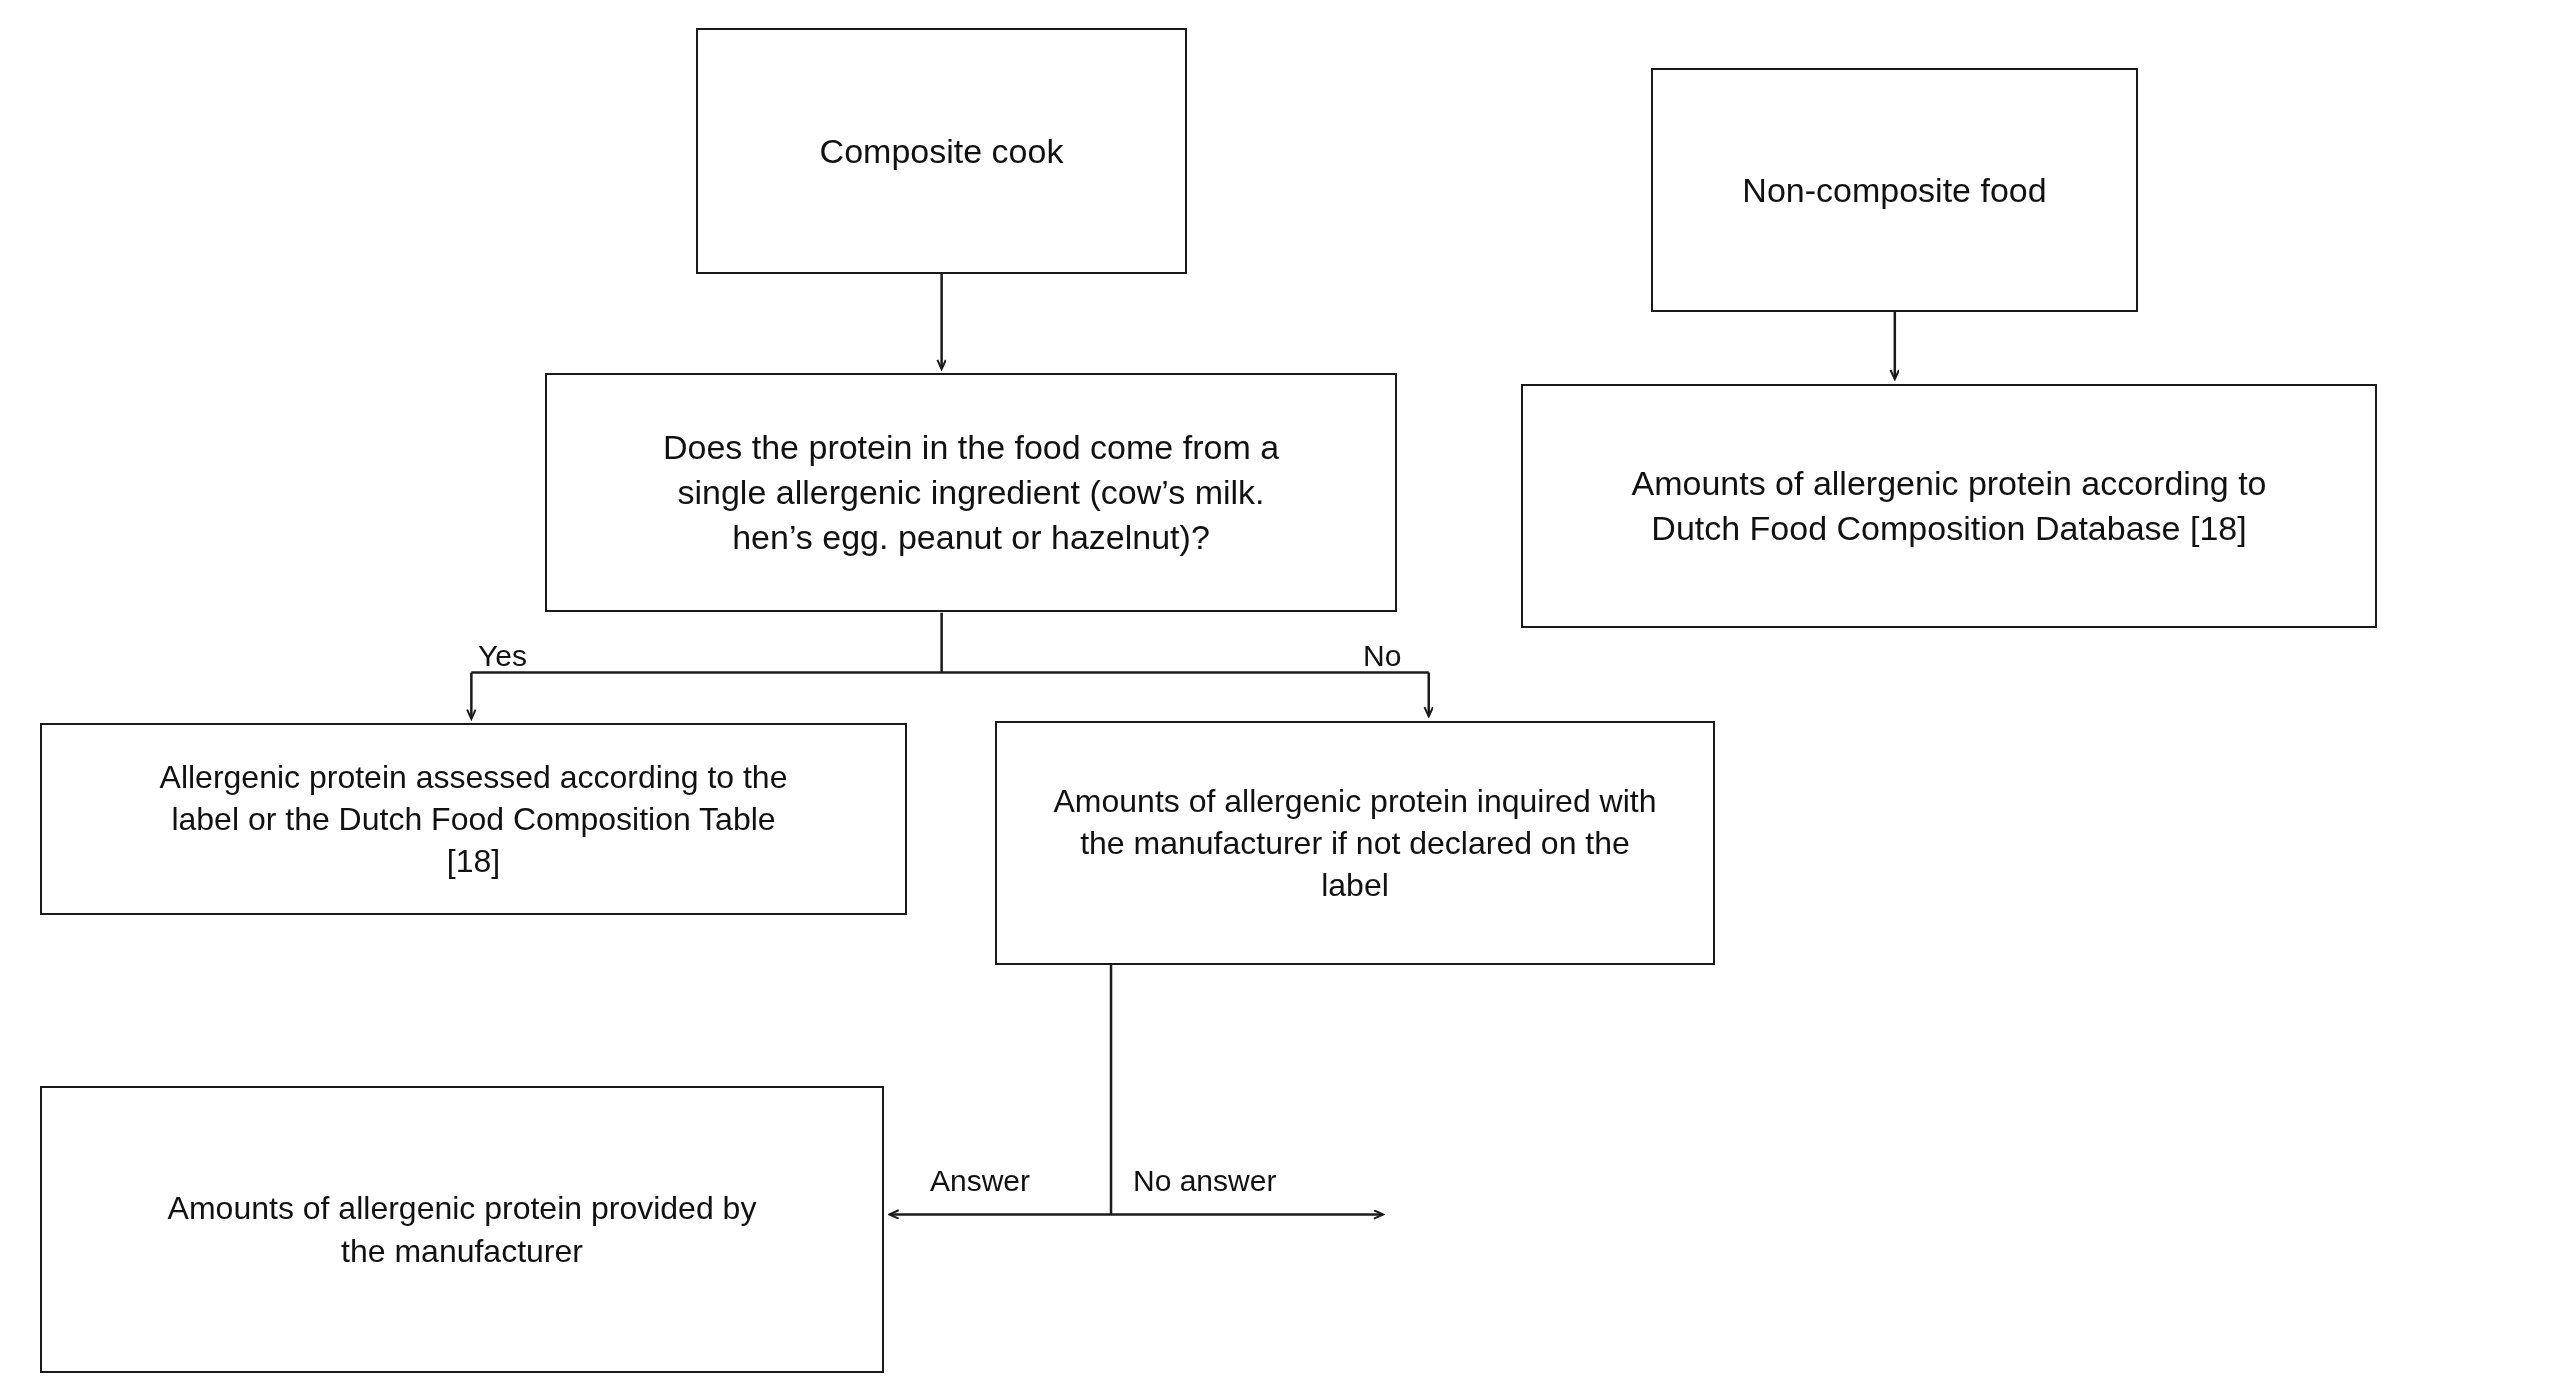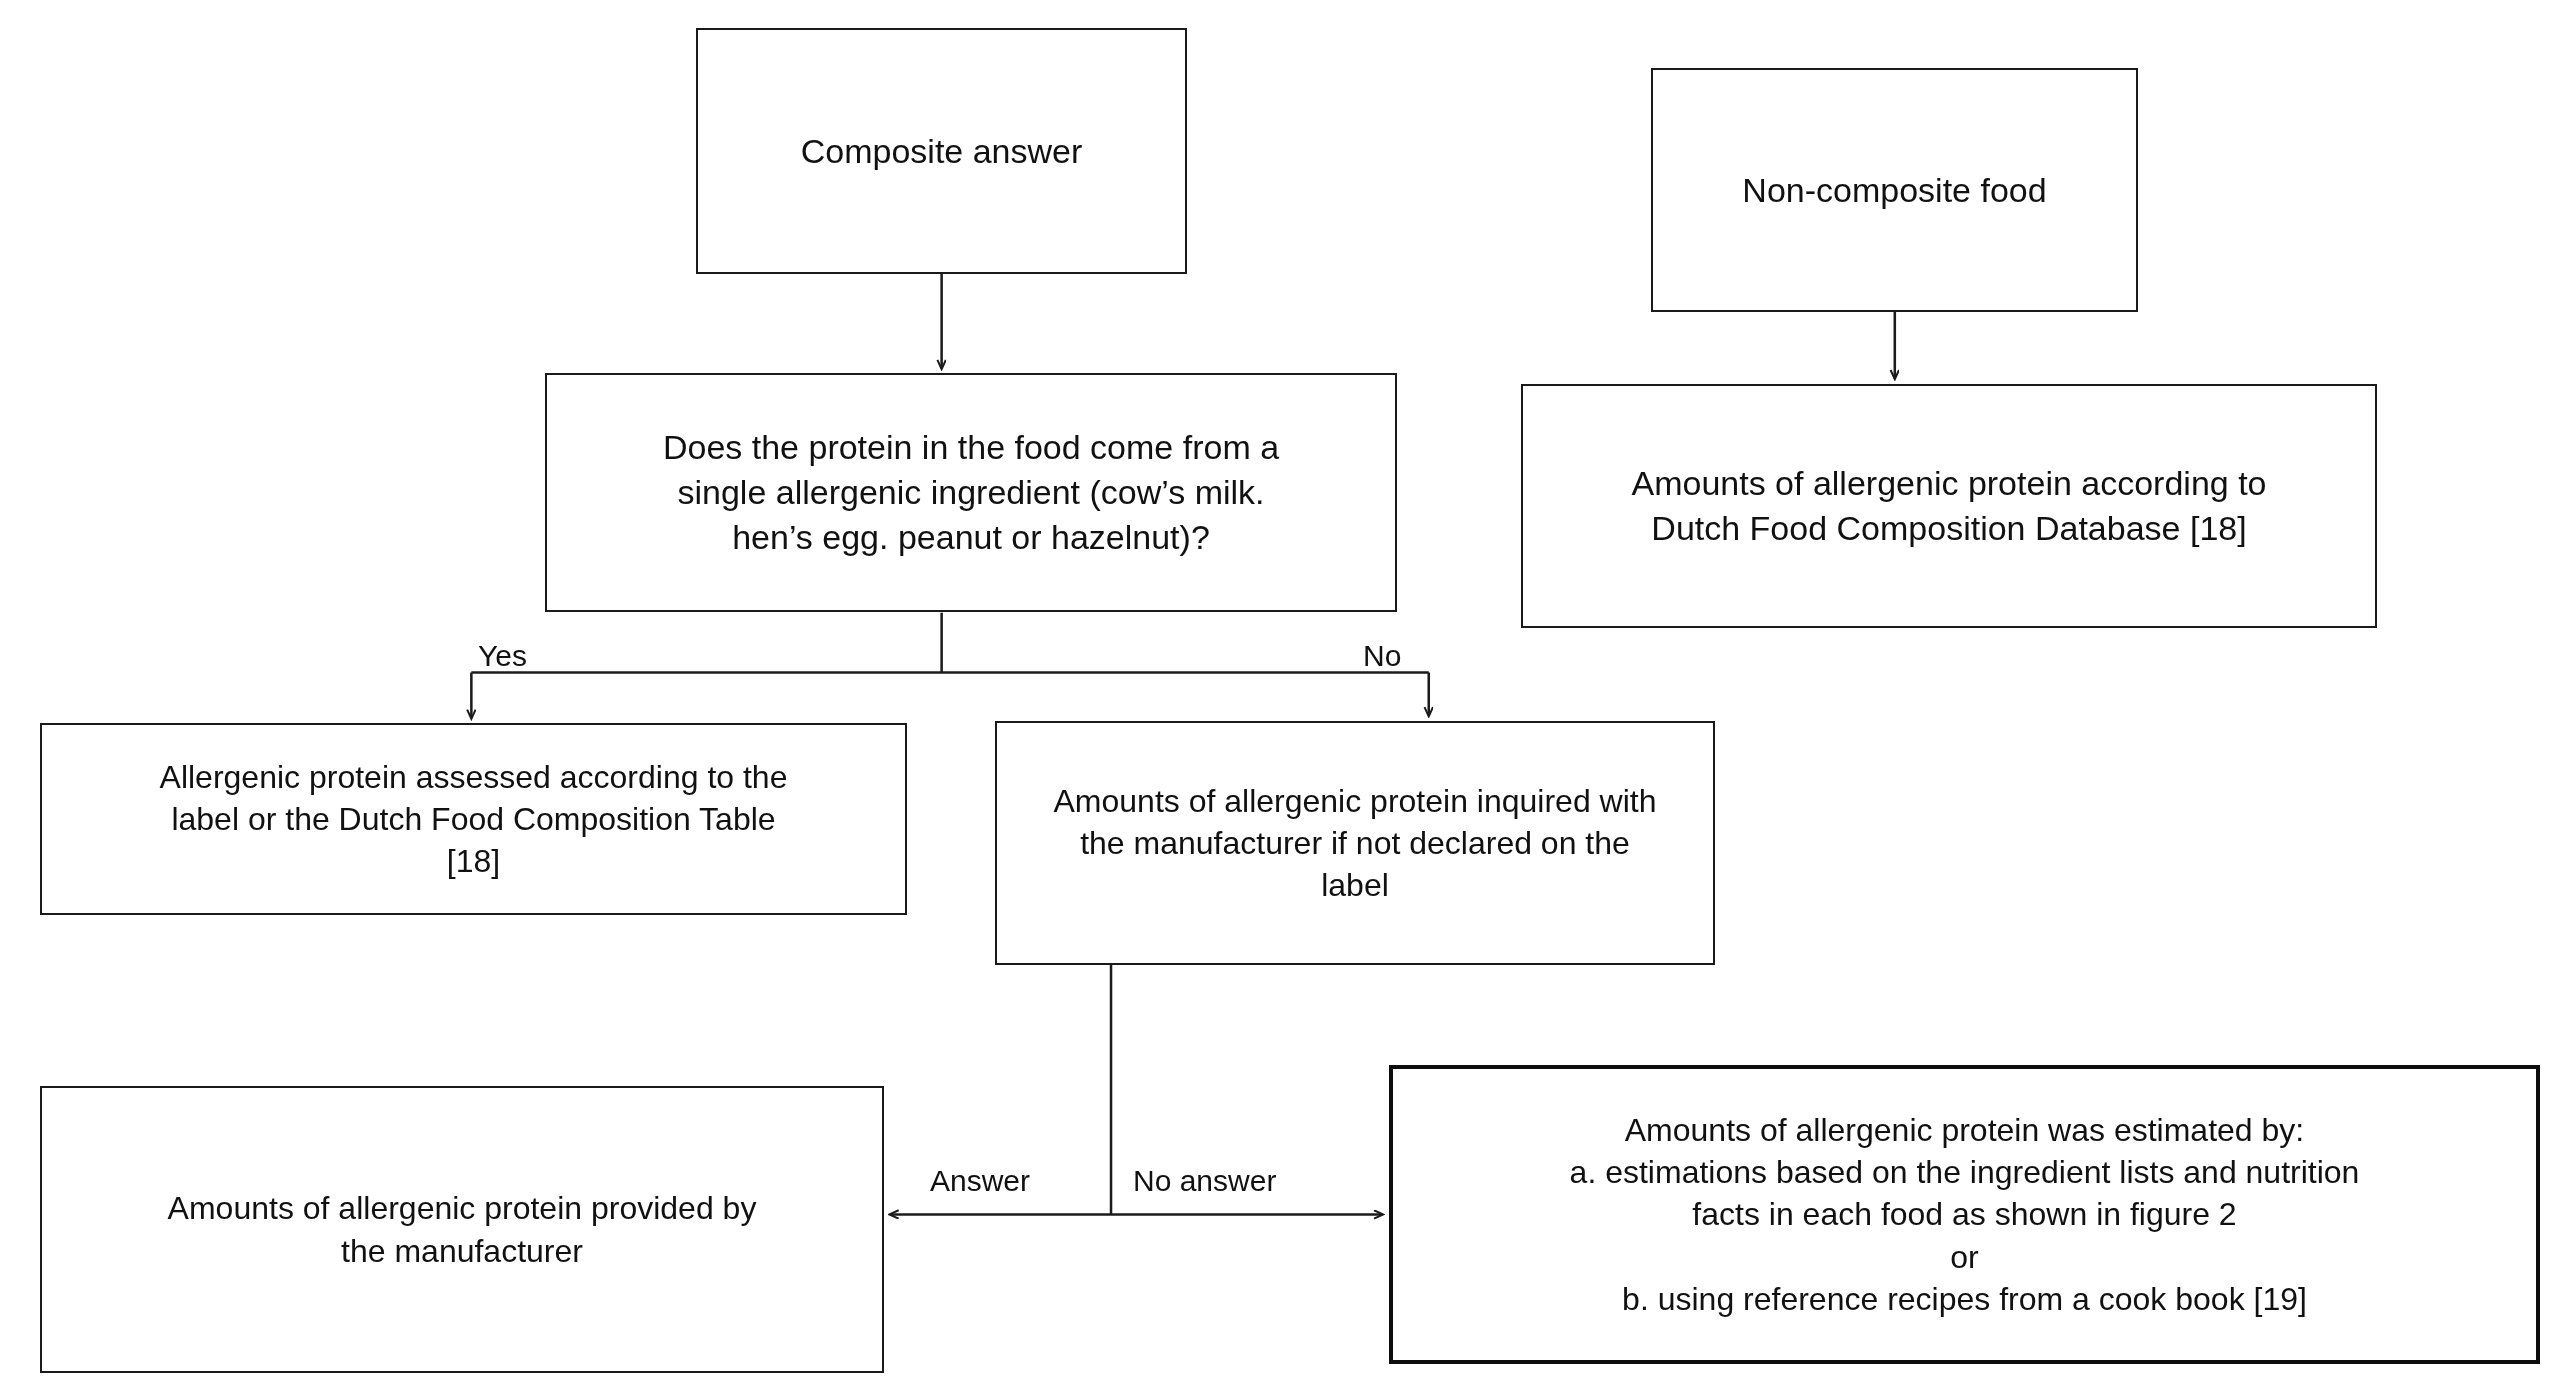--- a/index.html
+++ b/index.html
@@ -98,21 +98,21 @@
     <g>
       <line x1="1318" y1="1441" x2="1056" y2="1441" stroke-width="3" marker-end="url(#arrowhead)"></line>
     </g>
 
     <g>
       <line x1="1318" y1="1441" x2="1640" y2="1441" stroke-width="3" marker-end="url(#arrowhead)"></line>
     </g>
   </svg>
 
   <div class="node" style="left:696px; top:28px; width:491px; height:246px; font-size:34px;">
-    <span class="txt">Composite answer</span>
+    <span class="txt">Composite cook</span>
   </div>
 
   <div class="node" style="left:1651px; top:28px; width:487px; height:244px; font-size:34px;margin-top:40px;">
     <span class="txt">Non-composite food</span>
   </div>
 
   <div class="node" style="left:517px; top:373px; width:852px; height:239px; font-size:34px;margin-left:28px;">
     <span class="txt">Does the protein in the food come from a
 single allergenic ingredient (cow’s milk.
 hen’s egg. peanut or hazelnut)?</span>
@@ -133,27 +133,20 @@
     <span class="txt">Amounts of allergenic protein inquired with
 the manufacturer if not declared on the
 label</span>
   </div>
 
   <div class="node" style="left:40px; top:1086px; width:844px; height:287px; font-size:32px;">
     <span class="txt">Amounts of allergenic protein provided by
 the manufacturer</span>
   </div>
 
-  <div class="node thick" style="left:1389px; top:1065px; width:1151px; height:299px; font-size:32px;">
-    <span class="txt">Amounts of allergenic protein was estimated by:
-a. estimations based on the ingredient lists and nutrition
-facts in each food as shown in figure 2
-or
-b. using reference recipes from a cook book [19]</span>
-  </div>
 
   <div class="edge-label" style="left:478px; top:641px; font-size:30px;">Yes</div>
 
   <div class="edge-label" style="left:1363px; top:641px; font-size:30px;">No</div>
 
   <div class="edge-label" style="left:930px; top:1166px; font-size:30px;">Answer</div>
 
   <div class="edge-label" style="left:1133px; top:1166px; font-size:30px;">No answer</div>
 
 </div>

